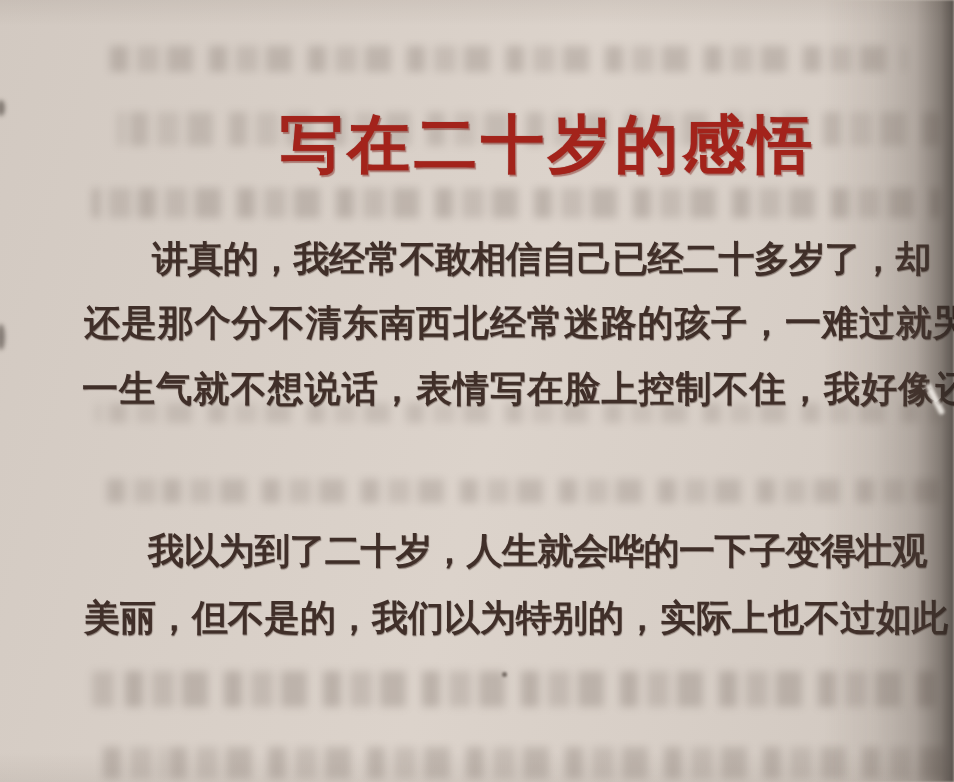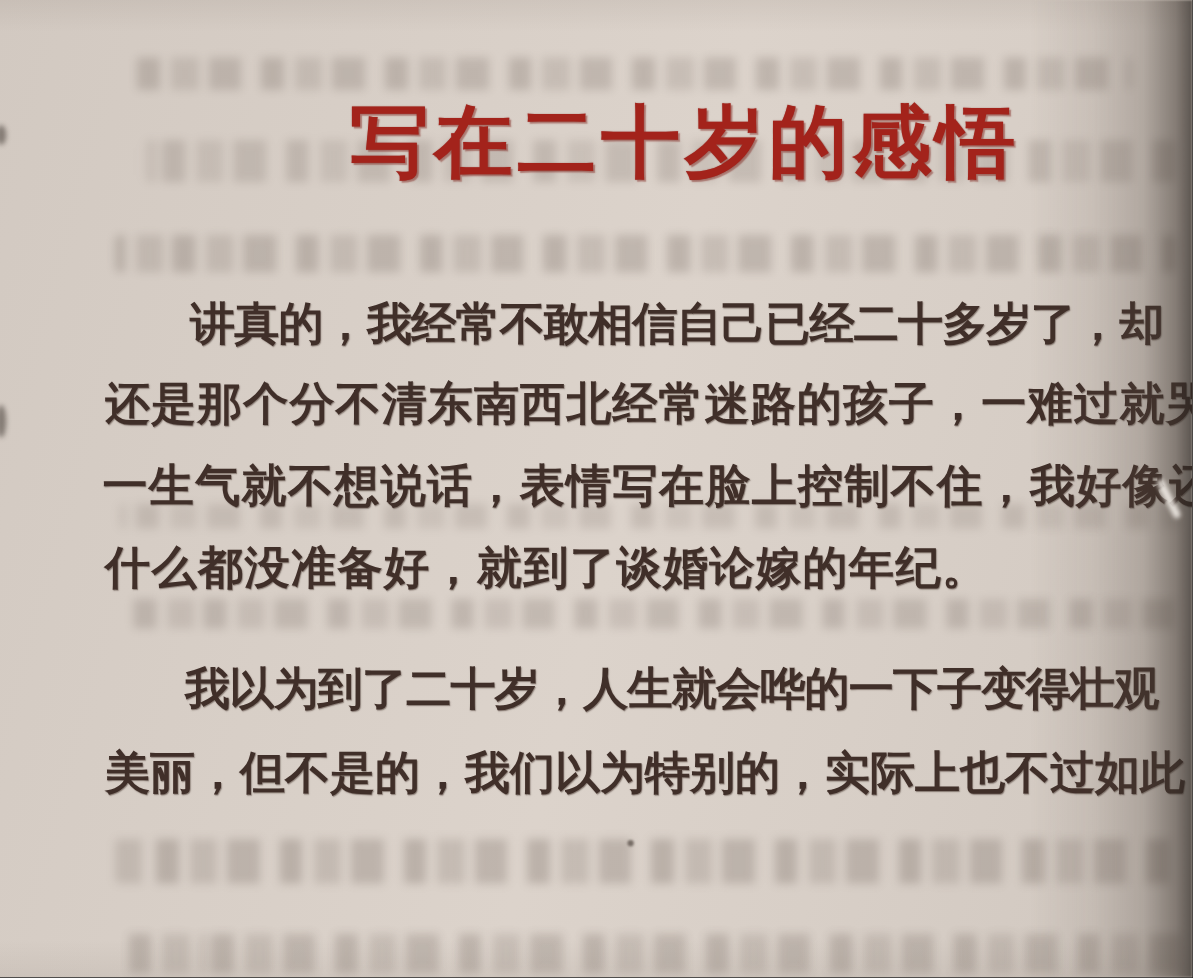--- a/index.html
+++ b/index.html
@@ -22,21 +22,21 @@
       rgba(104,91,83,0) 0 5px,
       rgba(104,91,83,0.55) 5px 23px,
       rgba(104,91,83,0) 23px 32px,
       rgba(104,91,83,0.38) 32px 54px,
       rgba(104,91,83,0) 54px 62px,
       rgba(104,91,83,0.50) 62px 88px,
       rgba(104,91,83,0) 88px 99px);
   }
   .title {
     position: absolute;
-    left: 280px; top: 80px;
+    left: 280px; top: 110px;
     margin: 0;
     font-size: 63px;
     line-height: 1.1;
     font-weight: 800;
     letter-spacing: 4px;
     white-space: nowrap;
     color: #a3231b;
     text-shadow: 1.5px 2px 1px rgba(122,24,17,0.45), 0 0 1px rgba(122,24,17,0.6);
     filter: blur(0.3px);
   }
@@ -95,21 +95,20 @@
   <div class="bleed" style="left:95px;  top:403px; width:848px; height:20px; opacity:.33; background-position:9px 0;"></div>
   <div class="bleed" style="left:95px;  top:479px; width:848px; height:24px; opacity:.42; background-position:63px 0;"></div>
   <div class="bleed" style="left:92px;  top:671px; width:852px; height:36px; opacity:.50; background-position:28px 0;"></div>
   <div class="bleed" style="left:90px;  top:747px; width:858px; height:32px; opacity:.46; background-position:74px 0;"></div>
 
   <h1 class="title">写在二十岁的感悟</h1>
 
   <div class="bl" style="left:152px; top:238px; letter-spacing:-0.6px;">讲真的，我经常不敢相信自己已经二十多岁了，却</div>
   <div class="bl" style="left:84px;  top:302px; letter-spacing:0.9px;">还是那个分不清东南西北经常迷路的孩子，一难过就哭</div>
   <div class="bl" style="left:82px;  top:368px; letter-spacing:1.1px;">一生气就不想说话，表情写在脸上控制不住，我好像还</div>
-  <div class="bl" style="left:84px;  top:433px; letter-spacing:1.2px;">什么都没准备好，就到了谈婚论嫁的年纪。</div>
 
   <div class="bl" style="left:148px; top:530px; letter-spacing:-0.6px;">我以为到了二十岁，人生就会哗的一下子变得壮观</div>
   <div class="bl" style="left:84px;  top:597px; letter-spacing:0;">美丽，但不是的，我们以为特别的，实际上也不过如此</div>
 
   <div class="edge-right"></div>
   <div class="glare"></div>
   <div class="speck" style="left:-3px; top:100px; width:8px; height:16px;"></div>
   <div class="speck" style="left:-3px; top:324px; width:8px; height:26px;"></div>
   <div class="dust" style="left:502px; top:672px;"></div>
 

